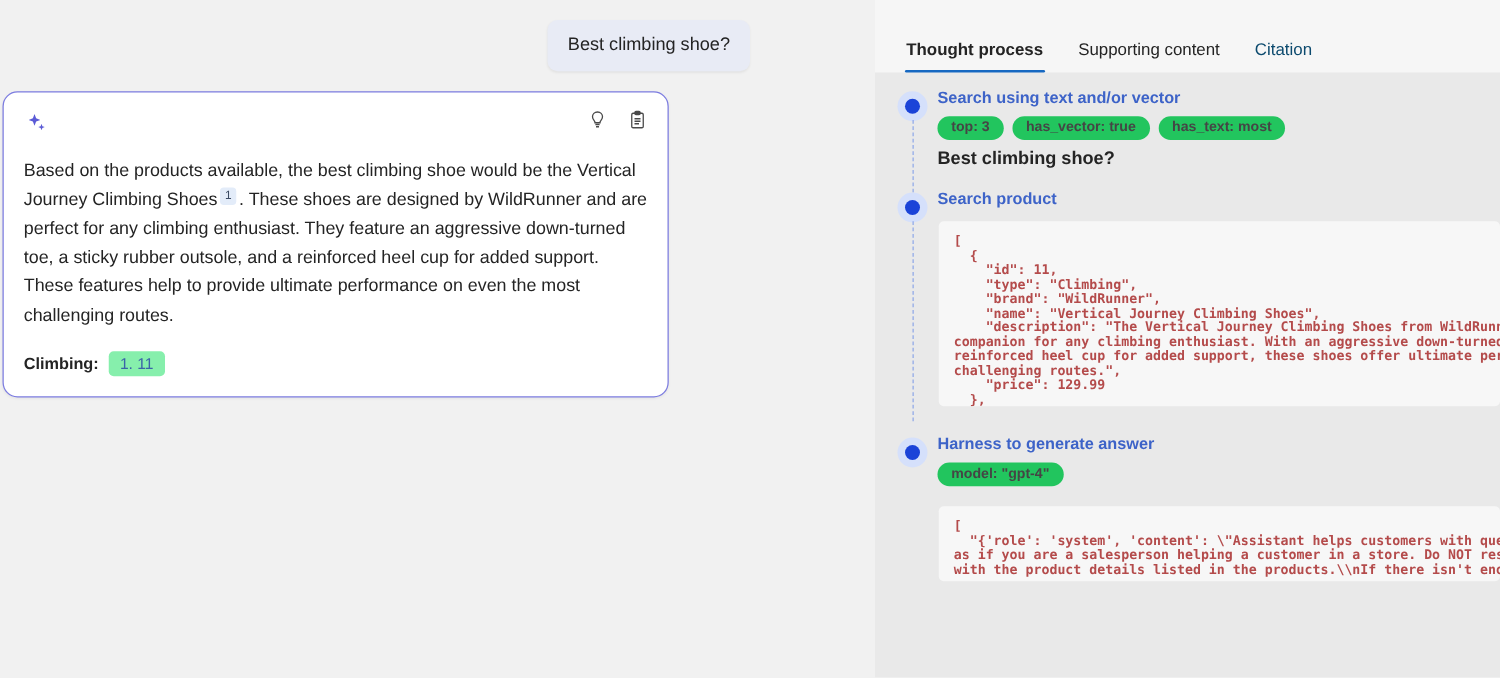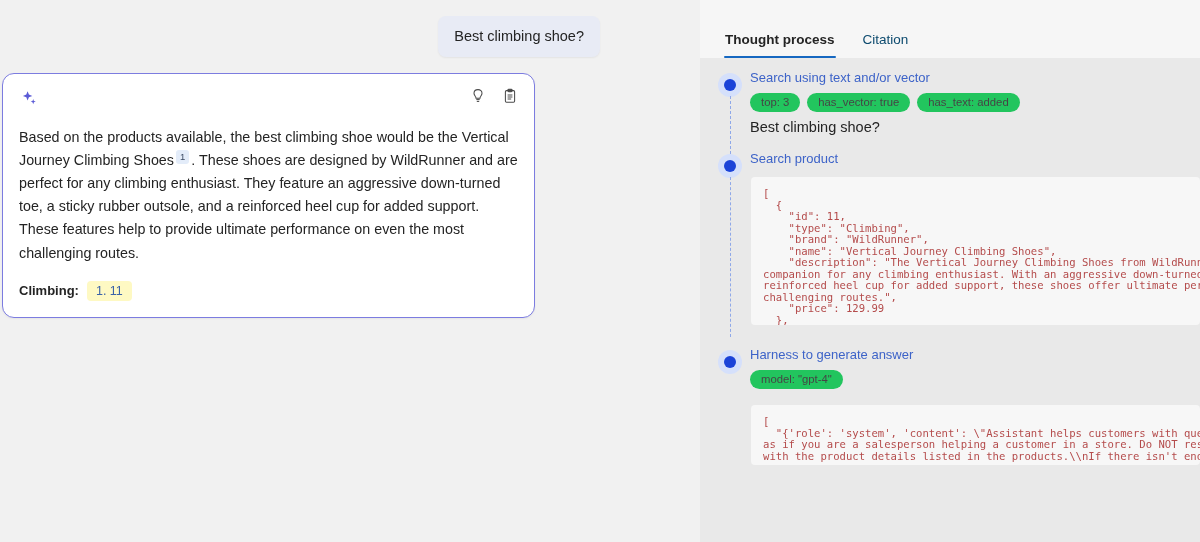--- a/index.html
+++ b/index.html
@@ -82,21 +82,21 @@
   }
   .citations-row {
     margin-top: 16px;
     display: flex;
     align-items: center;
     gap: 8px;
     font-size: 13px;
   }
   .citations-label { font-weight: bold; color: #242424; }
   .citation-pill {
-    background: #fef9c3;
+    background: #86efac;
     color: #3b63a8;
     border-radius: 4px;
     padding: 3px 9px;
     font-size: 12.5px;
     cursor: pointer;
   }
 
   
   .analysis-panel {
     position: relative;
@@ -133,21 +133,21 @@
   }
   .tab.disabled { color: #0c4a6e; cursor: default; }
 
   .panel-body {
     position: relative;
     height: 484px;
     overflow: hidden;
     padding: 12px 0 0 0;
   }
 
-  .timeline { position: relative; padding-left: 0; }
+  .timeline { position: relative; padding-left: 0; font-weight: bold; }
 
   .step {
     position: relative;
     padding-left: 48px;
     padding-bottom: 4px;
   }
   .dot-wrap {
     position: absolute;
     left: 18px; top: 3px;
     width: 24px; height: 24px;
@@ -256,37 +256,38 @@
         <span class="citation-pill">1. 11</span>
       </div>
 
     </div>
   </div>
 
   <div class="analysis-panel">
 
     <div class="panel-header">
       <div class="tab active">Thought process</div>
+      <div class="tab">Supporting content</div>
       <div class="tab disabled">Citation</div>
     </div>
 
     <div class="panel-body">
       <div class="timeline">
 
         <div class="step">
           <span class="dot-wrap">
             <span class="dot-halo"></span>
               <span class="dot-core"></span>
           </span>
           <span class="step-line"></span>
           <div class="step-title">Search using text and/or vector</div>
           <div class="chips">
             <span class="chip">top: 3</span>
             <span class="chip">has_vector: true</span>
-            <span class="chip">has_text: added</span>
+            <span class="chip">has_text: most</span>
           </div>
           <div class="step-query">Best climbing shoe?</div>
         </div>
 
         <div class="step">
           <span class="dot-wrap">
             <span class="dot-halo"></span>
               <span class="dot-core"></span>
           </span>
           <span class="step-line"></span>

